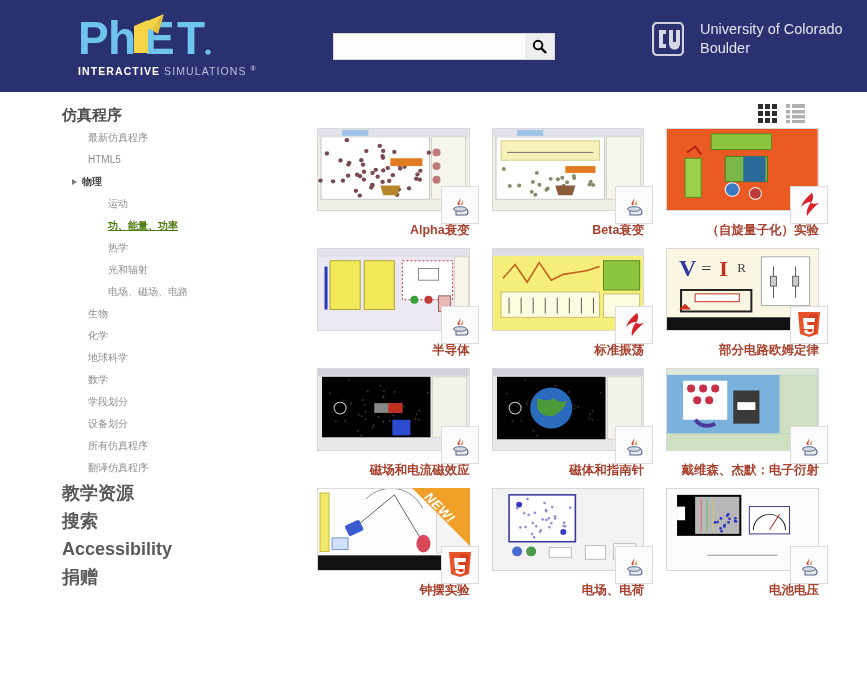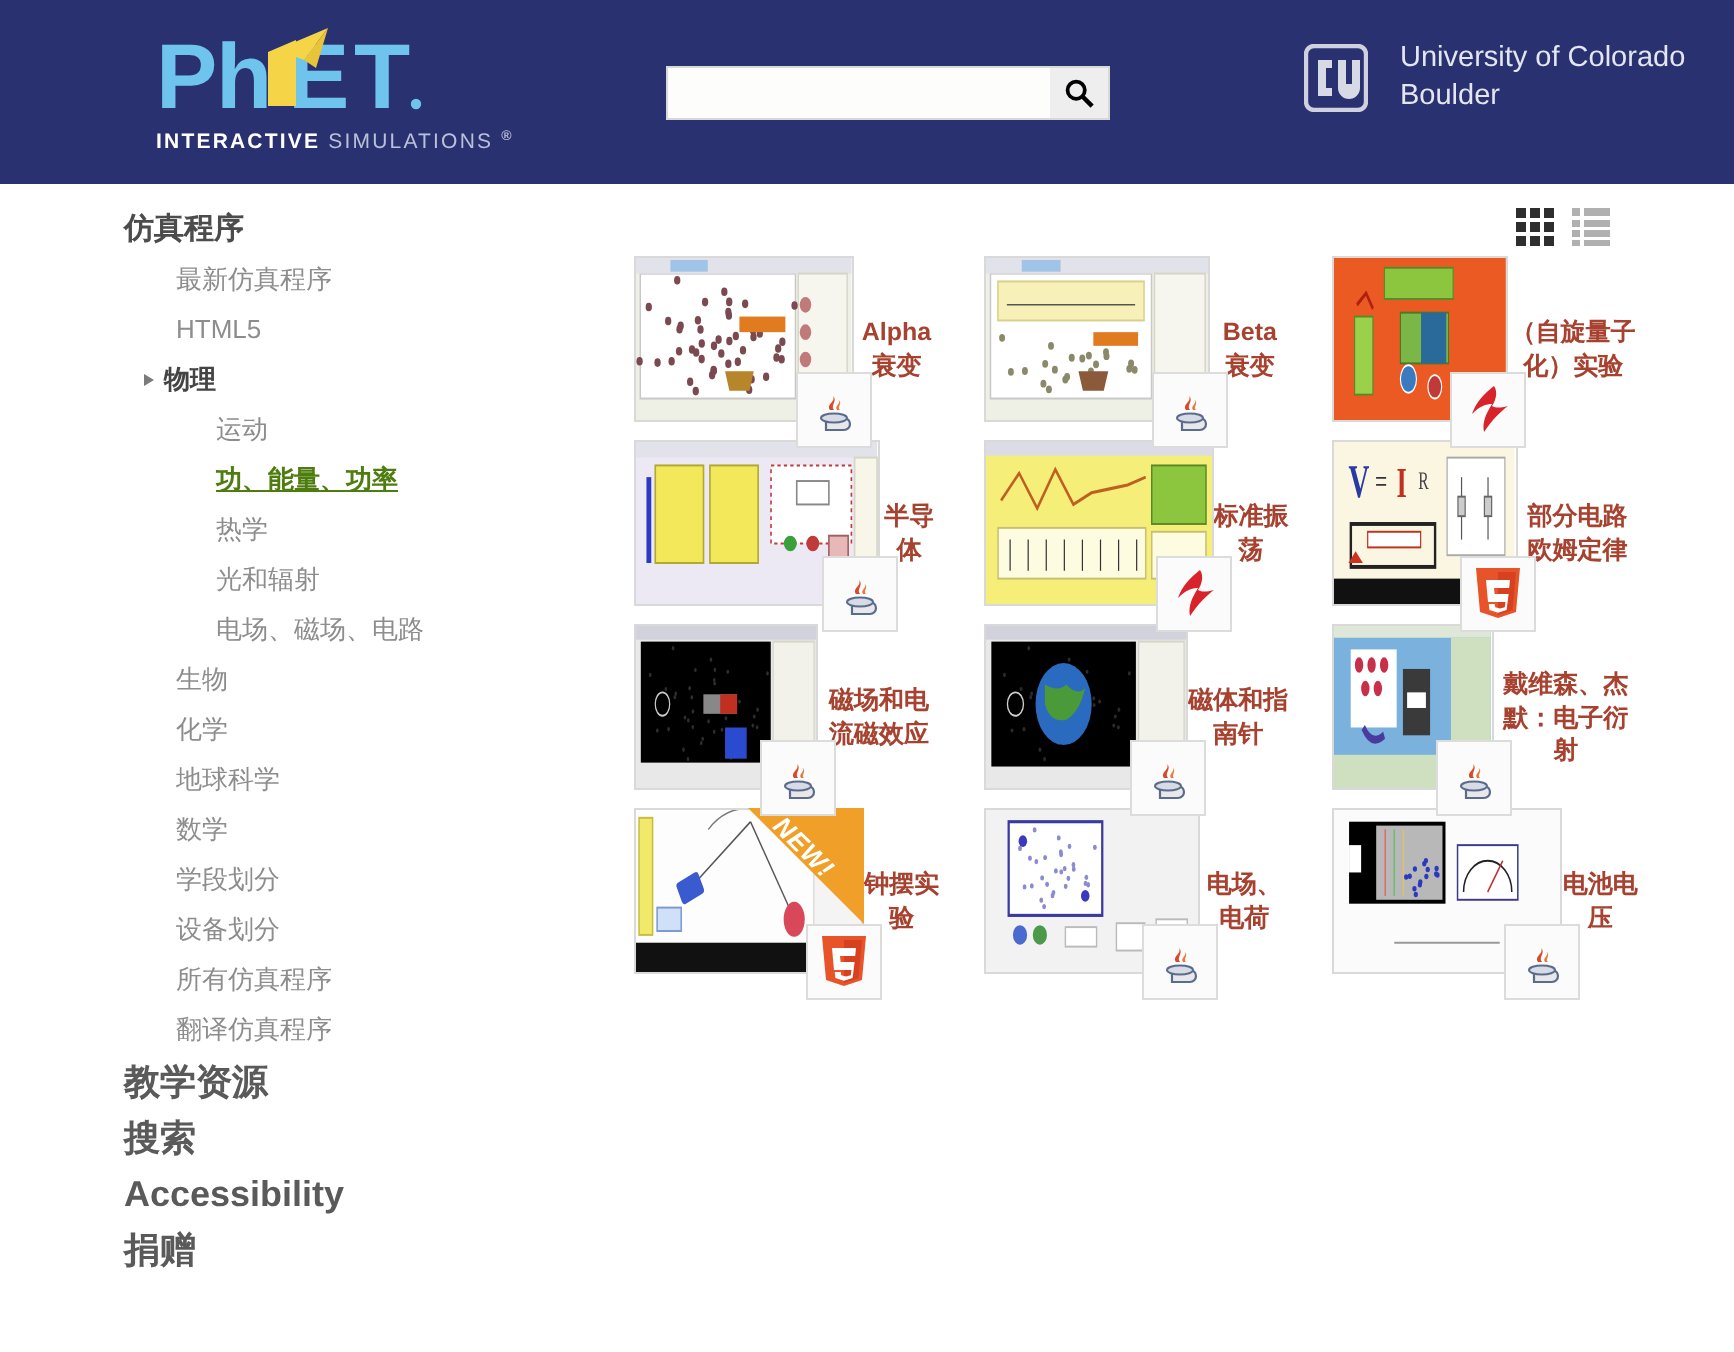--- a/index.html
+++ b/index.html
@@ -45,21 +45,21 @@
 
   .cu-wrap { position:absolute; left:640px; top:20px; display:flex; align-items:center; gap:16px;margin-left:12px; }
   .cu-text { color:#e3e5ef; font-size:14.5px; line-height:1.32; }
 
   
   .page { display:flex; width:100%; height:436px; }
 
   
   .sidebar { width:295px; padding-top:10px; flex-shrink:0; }
   .nav-item {
-    display:block; color:#8a8a8a; font-size:13px;
+    display:block; color:#8a8a8a; font-size:10px;
     line-height:1.0; cursor:pointer; white-space:nowrap;
     text-decoration:none; position:relative;
   }
   .nav-l0 { font-weight:bold; color:#4c4c4c; font-size:15px; padding:5px 0 5px 62px; }
   .nav-l1 { padding:6px 0 6px 88px; color:#8d8d8d; }
   .nav-l1.bold { font-weight:bold; color:#555555; padding-left:82px; }
   .nav-l2 { padding:6px 0 6px 108px; color:#8d8d8d; }
   .nav-l1.active-parent { font-weight:bold; color:#444444; }
   .nav-arrow {
     position:absolute; left:72px; top:50%; transform:translateY(-50%);
@@ -76,21 +76,21 @@
   .view-toggles {
     display:flex; justify-content:flex-end; gap:9px;
     padding:9px 44px 0 0; height:34px; align-items:center;
   }
   .vt { cursor:pointer; display:block; }
 
   .grid {
     display:grid; grid-template-columns:repeat(3,1fr);
     gap:9px 22px; padding:2px 30px 0 22px;
   }
-  .card { display:flex; flex-direction:row; align-items:center; }
+  .card { display:flex; flex-direction:column; align-items:flex-end; }
   .thumb-wrap { position:relative; width:100%; }
   .thumb {
     width:100%; height:83px; border:1px solid #d9d9d9; background:#ffffff;
     position:relative; overflow:hidden; cursor:pointer; display:block;
   }
   .badge {
     position:absolute; right:-9px; bottom:-13px;
     width:38px; height:38px; background:#fbfbfb;
     border:1px solid #dcdcdc; display:flex; align-items:center;
     justify-content:center; z-index:4;

